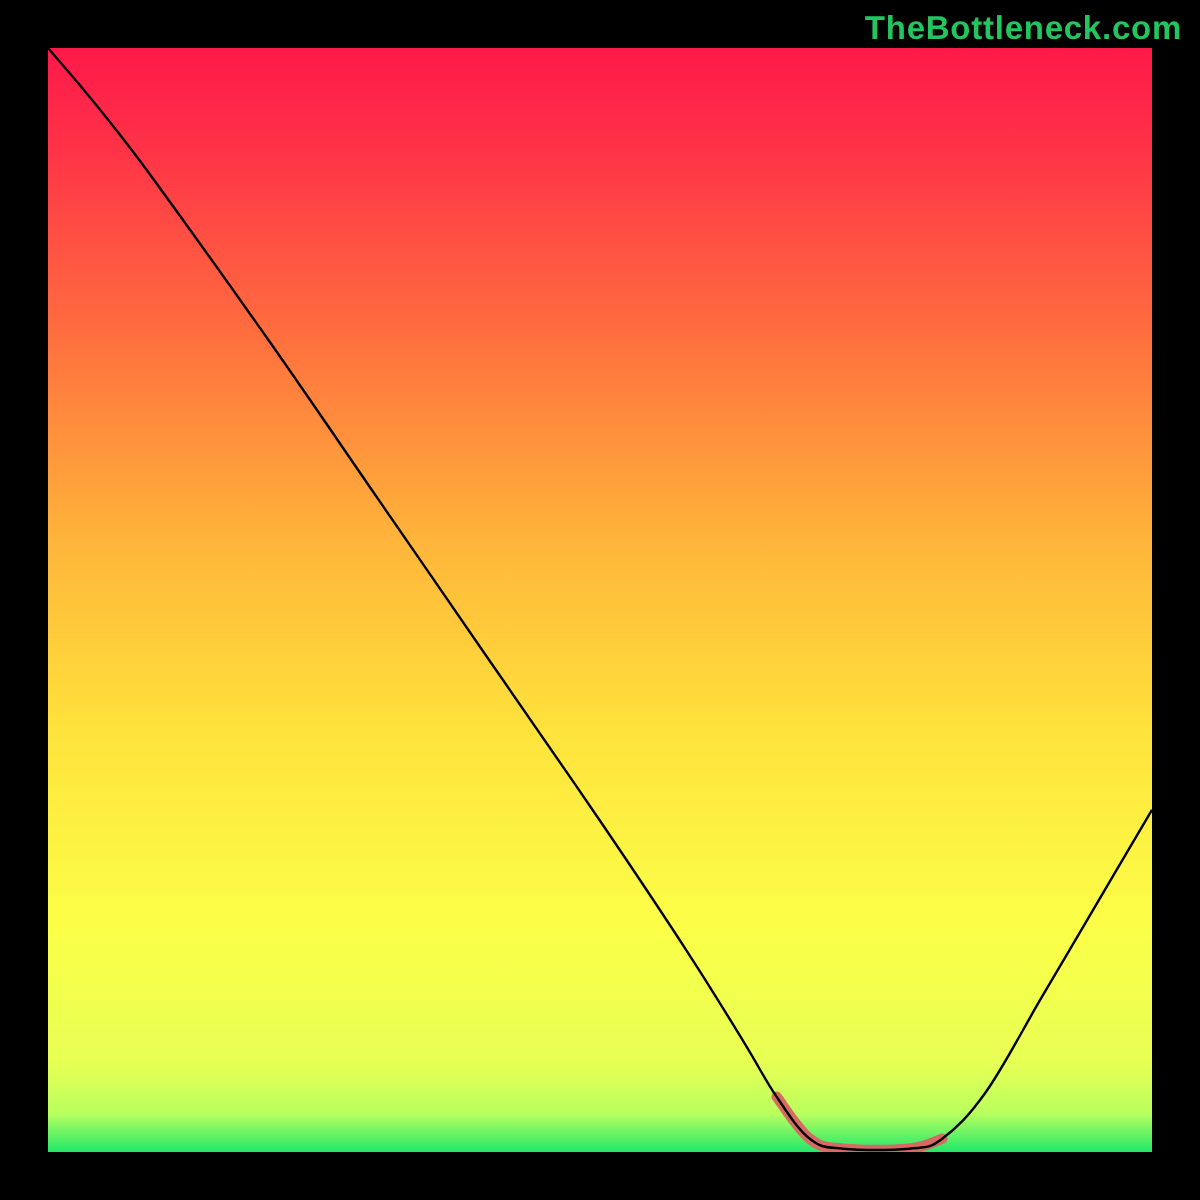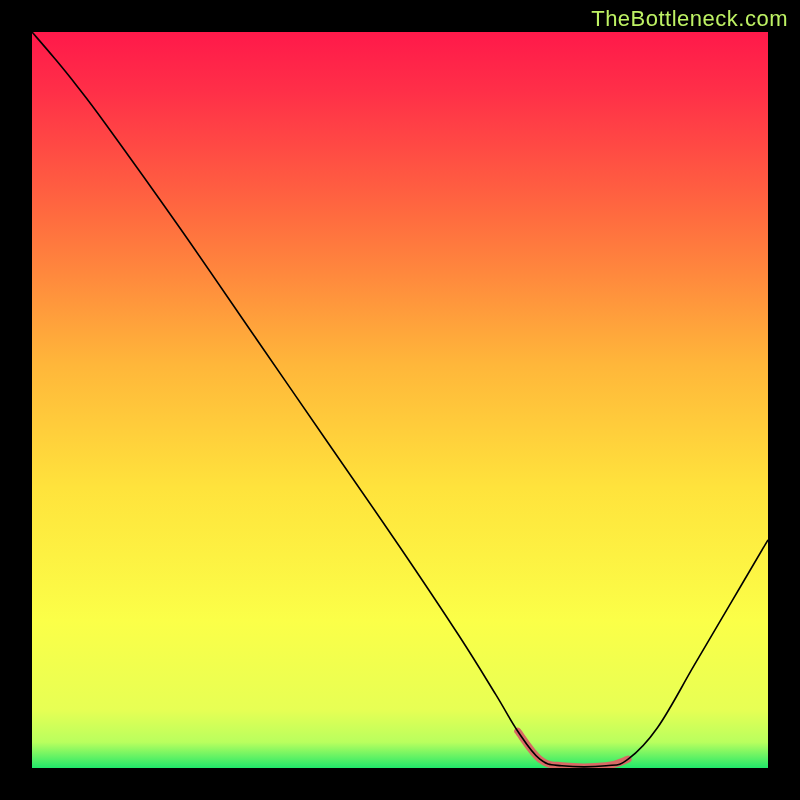--- a/index.html
+++ b/index.html
@@ -1,21 +1,21 @@
 <!DOCTYPE html>
 <html><head>
 <meta charset="utf-8">
 <style>
   * { margin: 0; padding: 0; box-sizing: border-box; }
   html, body { width: 800px; height: 800px; background: #000; overflow: hidden; font-family: Arial, sans-serif; }
   .wrap { position: relative; width: 800px; height: 800px; }
   .watermark {
     position: absolute;
     top: 6px; right: 12px;
-    color: #bef264; font-size: 22px; font-weight: 400;
+    color: #22c55e; font-size: 22px; font-weight: 700;
     letter-spacing: 0.5px; z-index: 10;
     font-family: Arial, Helvetica, sans-serif;
   }
   .plot {
     position: absolute;
     left: 32px; top: 32px;
     width: 736px; height: 736px;
   }
   .plot svg { width: 100%; height: 100%; display: block; }
 </style>

